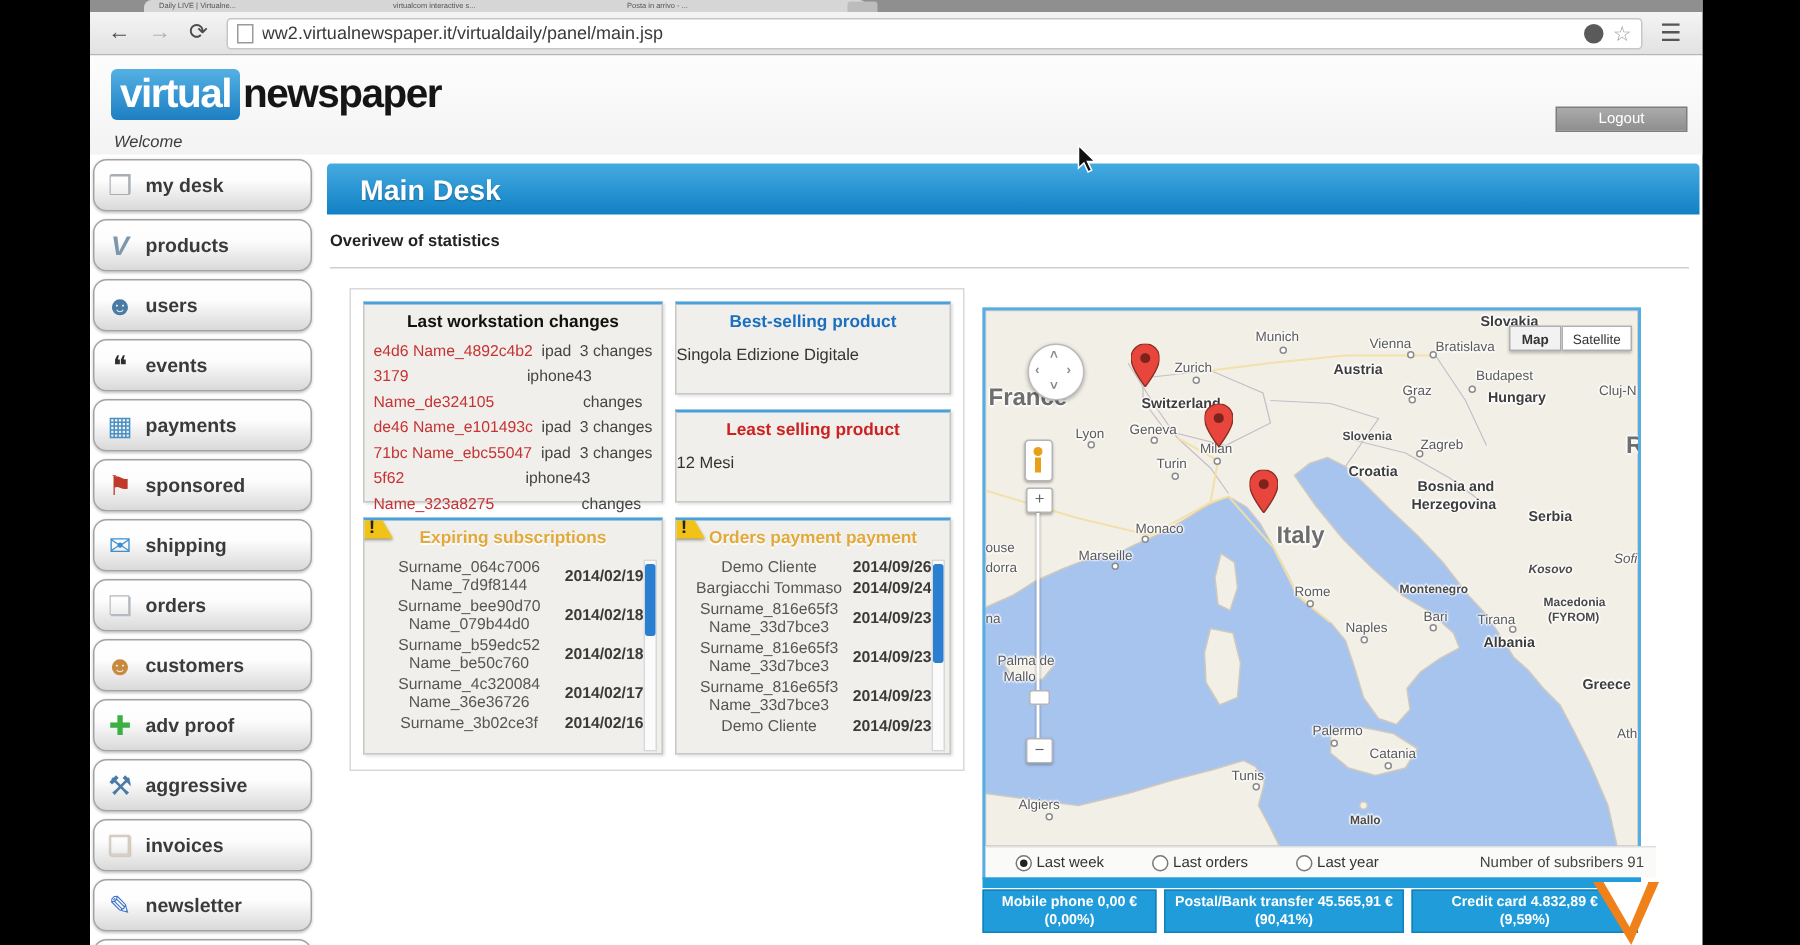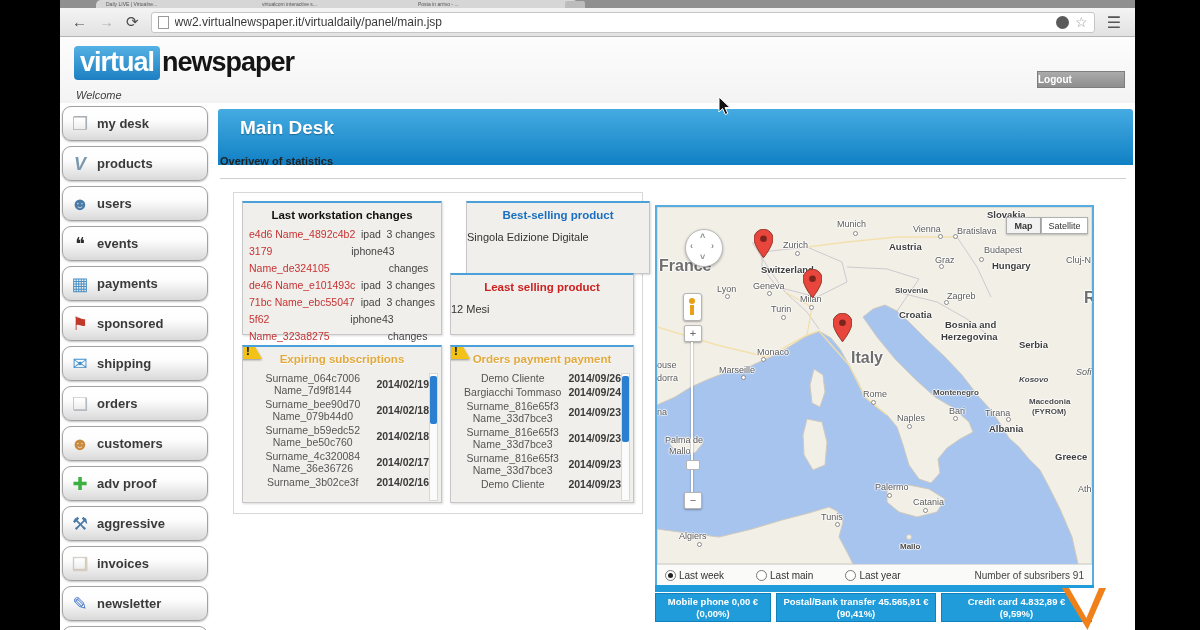--- a/index.html
+++ b/index.html
@@ -26,21 +26,21 @@
   .menuicon{font-size:16px;color:#555;margin:0 14px 0 2px;}
 
   
   .pagehead{position:absolute;left:0;top:37px;width:100%;height:66px;background:linear-gradient(#fdfdfd,#f3f3f3);}
   .logo{position:absolute;left:14px;top:10px;font-weight:bold;font-size:27px;letter-spacing:-1px;}
   .logo .lv{background:linear-gradient(#54b1e4,#1d7fc2);color:#fff;border-radius:4px;padding:1px 6px 3px 6px;}
   .logo .ln{color:#151515;margin-left:2px;}
   .welcome{position:absolute;left:16px;top:52px;font-style:italic;font-size:11px;color:#3e3e3e;}
   .logoutbtn{position:absolute;right:10px;top:34px;width:86px;height:15px;
              background:linear-gradient(#ababab,#8e8e8e);border:1px solid #7d7d7d;
-             color:#fff;font-weight:bold;font-size:10px;text-align:left;line-height:15px;}
+             color:#fff;font-weight:normal;font-size:10px;text-align:center;line-height:15px;}
 
   
   .sidebar{position:absolute;left:2px;top:106px;width:146px;}
   .sb-item{height:33px;margin-bottom:5px;border:1px solid #a2a2a2;border-radius:9px;
            background:linear-gradient(#ffffff,#fdfdfd 40%,#d9d9d9);
            box-shadow:0 1px 2px rgba(0,0,0,.25), inset 0 1px 0 #fff;
            display:flex;align-items:center;}
   .sb-ico{width:34px;text-align:center;font-size:18px;line-height:18px;}
   .sb-label{font-size:13px;font-weight:bold;color:#3a3a3a;}
   .sb-item:nth-child(1) .sb-ico{color:#a8aeb4;}
@@ -52,34 +52,34 @@
   .sb-item:nth-child(7) .sb-ico{color:#3f8fd0;}
   .sb-item:nth-child(8) .sb-ico{color:#b4bac0;}
   .sb-item:nth-child(9) .sb-ico{color:#c98a3d;}
   .sb-item:nth-child(10) .sb-ico{color:#3cb043;}
   .sb-item:nth-child(11) .sb-ico{color:#4a7aa8;}
   .sb-item:nth-child(12) .sb-ico{color:#d9cfc0;text-shadow:0 0 1px #9a9184;}
   .sb-item:nth-child(13) .sb-ico{color:#3f74c8;}
   .sb-item:nth-child(14) .sb-ico{color:#2b4a6b;}
 
   
-  .deskbar{position:absolute;left:158px;top:109px;width:915px;height:56px;
+  .deskbar{position:absolute;left:158px;top:109px;width:915px;height:34px;
            background:linear-gradient(#45abe1,#1080c4);border-radius:3px 3px 0 0;}
   .deskbar .t{color:#fff;font-weight:bold;font-size:19px;line-height:38px;margin-left:22px;
               text-shadow:0 1px 1px rgba(0,0,0,.3);}
   .subtitle{position:absolute;left:160px;top:155px;font-size:11px;font-weight:bold;color:#222;}
   .hrule{position:absolute;left:160px;top:178px;width:906px;height:1px;background:#cfcfcf;}
 
   .statwrap{position:absolute;left:173px;top:192px;width:410px;height:322px;
             border:1px solid #d8d8d8;background:#fff;box-sizing:border-box;padding:8px;}
   .statgrid{position:relative;width:100%;height:100%;}
   .sbox{position:absolute;background:#f0efeb;border:1px solid #c6c6c6;border-top:2px solid #4aa0d8;
         box-shadow:1px 1px 2px rgba(0,0,0,.15);box-sizing:border-box;}
   .b-ws{left:0;top:0;width:200px;height:134px;}
-  .b-best{left:224px;top:0;width:184px;height:73px;}
+  .b-best{left:208px;top:0;width:184px;height:62px;}
   .b-least{left:208px;top:72px;width:184px;height:62px;}
   .b-exp{left:0;top:144px;width:200px;height:158px;overflow:hidden;}
   .b-ord{left:208px;top:144px;width:184px;height:158px;overflow:hidden;}
   .sbox h3{margin:6px 4px 5px 4px;text-align:center;font-size:11.5px;}
   .t-ws{color:#111;}
   .t-best{color:#1a6fc0;}
   .t-least{color:#cc2222;}
   .t-warn{color:#e2a93c;text-shadow:0 1px 0 #fff;}
   .boxval{text-align:left;font-size:11px;color:#333;margin-top:10px;}
   .ws-row{display:flex;justify-content:space-between;font-size:10.5px;line-height:17px;padding:0 6px;}
@@ -120,21 +120,21 @@
         border-radius:2px;text-align:center;font-size:11px;color:#666;line-height:14px;
         box-shadow:0 1px 2px rgba(0,0,0,.3);}
   .ztrack{position:absolute;left:34px;top:135px;width:2px;height:150px;background:#fff;box-shadow:0 0 2px rgba(0,0,0,.4);}
   .zhandle{position:absolute;left:29px;top:253px;width:12px;height:8px;background:#fff;border:1px solid #b5b5b5;border-radius:2px;}
   .maptype{position:absolute;top:10px;height:17px;background:#fff;border:1px solid #b0b0b0;
            font-size:9px;color:#333;text-align:center;line-height:17px;box-sizing:border-box;
            box-shadow:0 1px 2px rgba(0,0,0,.25);}
   .mt-map{left:349px;width:35px;font-weight:bold;background:#f2f2f2;}
   .mt-sat{left:384px;width:47px;}
   .filterbar{position:absolute;left:0;top:357px;width:435px;height:20px;background:#fafaf8;
-             border-top:1px solid #ddd;display:flex;align-items:center;font-size:10px;color:#333;}
+             border-top:1px solid #ddd;display:flex;align-items:center;font-size:10px;color:#333;padding-left:12px;}
   .radio{display:inline-block;width:9px;height:9px;border:1px solid #777;border-radius:50%;
          background:#fff;margin:0 3px 0 8px;position:relative;vertical-align:-1px;}
   .radio.sel::after{content:"";position:absolute;left:2px;top:2px;width:5px;height:5px;border-radius:50%;background:#222;}
   .fspacer{flex:1;}
   .subcount{margin-right:8px;color:#444;}
 
   
   .bluestrip{position:absolute;left:595px;top:585px;width:439px;height:7px;background:#1f9cd9;}
   .fbox{position:absolute;top:593px;height:29px;background:#1f9cd9;border:1px solid #0f82bd;
         color:#fff;font-weight:bold;font-size:9.5px;text-align:center;box-sizing:border-box;
@@ -518,21 +518,21 @@
       <div class="zhandle"></div>
       <div class="zbtn" style="top:285px;">−</div>
       <div class="maptype mt-map">Map</div>
       <div class="maptype mt-sat">Satellite</div>
     </div>
 
     <div class="filterbar">
       <span class="radio sel"></span>
       <span>Last week</span>
       <span class="radio" style="margin-left:32px;"></span>
-      <span>Last main</span>
+      <span>Last orders</span>
       <span class="radio" style="margin-left:32px;"></span>
       <span>Last year</span>
       <span class="fspacer"></span>
       <span class="subcount">Number of subsribers 91</span>
     </div>
   </div>
 
   <div class="bluestrip"></div>
   <div class="fbox fb1">
     <span>Mobile phone 0,00 €</span>

